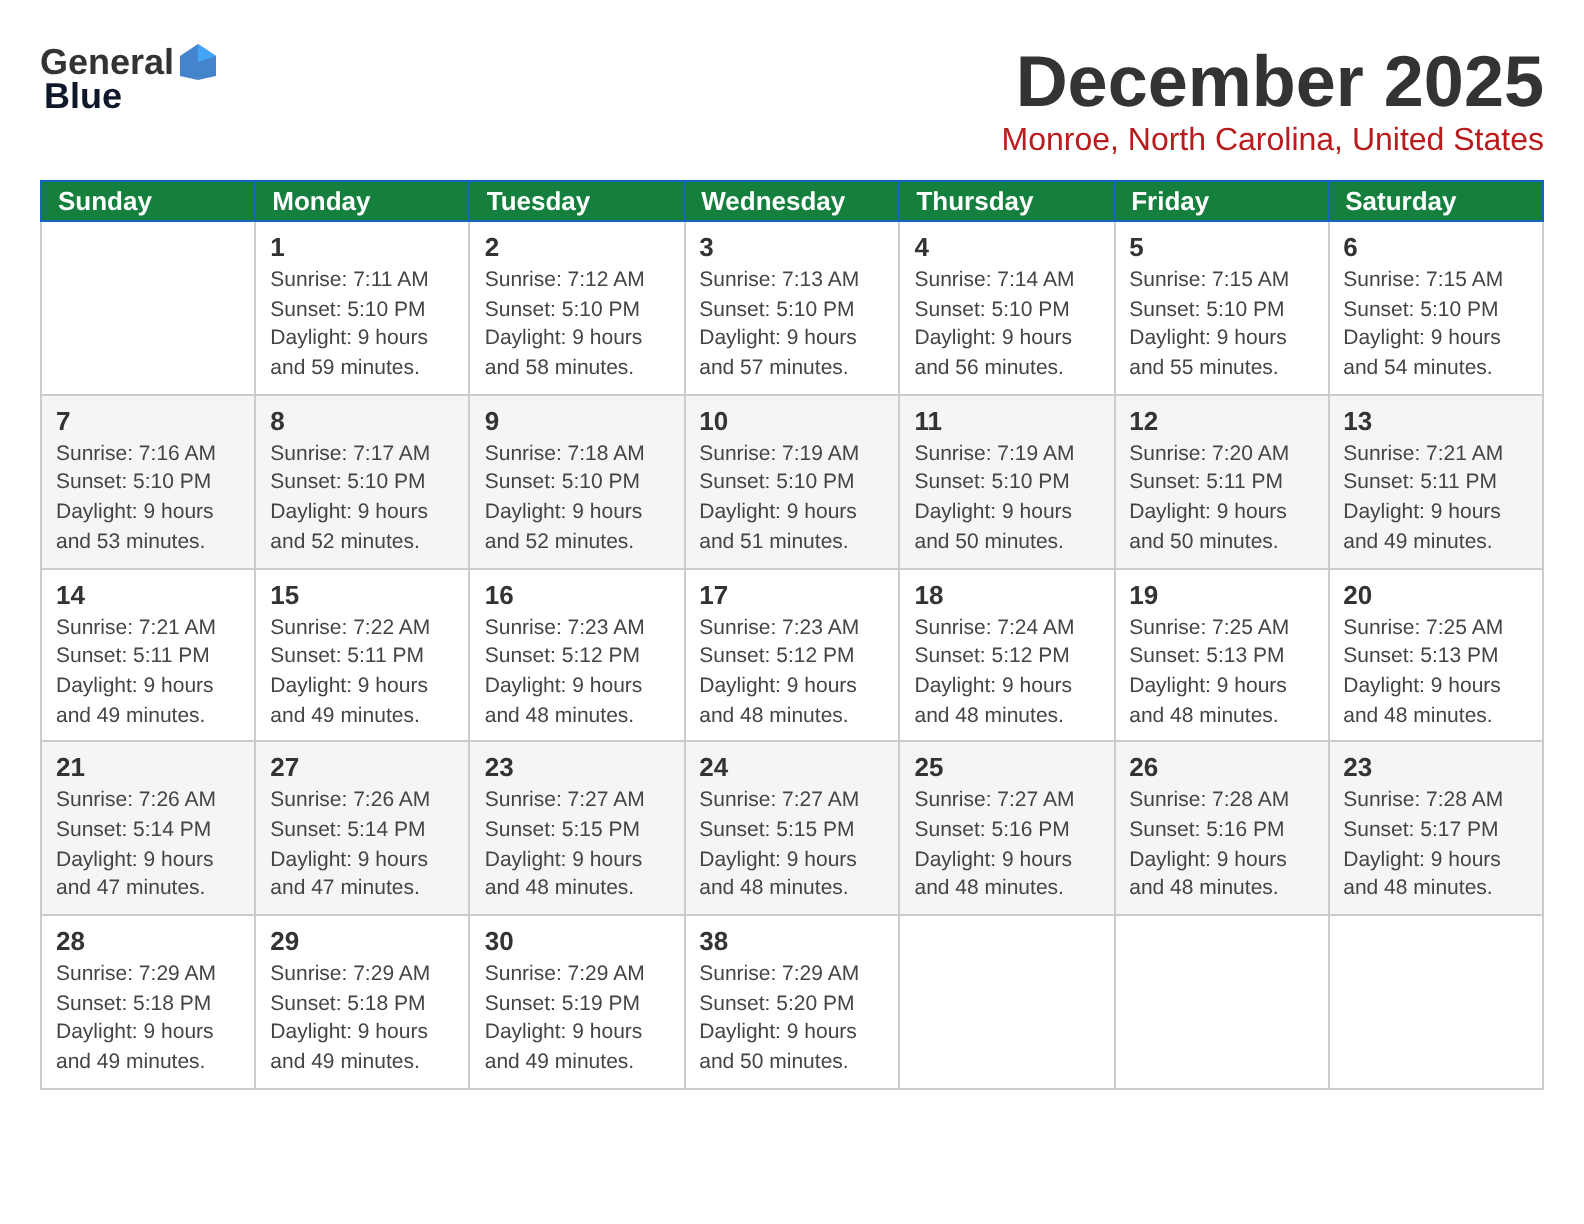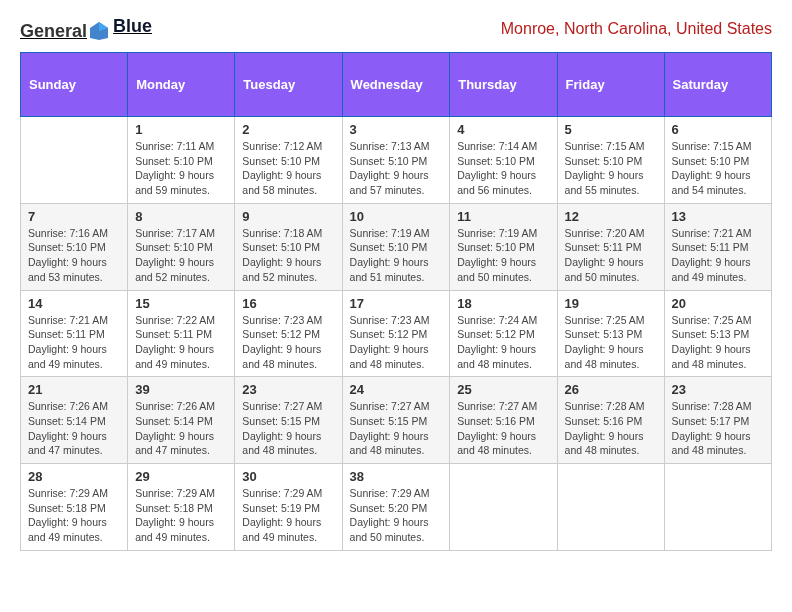--- a/index.html
+++ b/index.html
@@ -27,24 +27,24 @@
     .location-title {
       font-size: 16px;
       color: #b91c1c;
     }
     .calendar-table {
       width: 100%;
       border-collapse: collapse;
       border: 1px solid #ccc;
     }
     .calendar-table th {
-      background-color: #8b5cf6;
+      background-color: #15803d;
       color: white;
       text-align: left;
-      padding: 24px 8px;
+      padding: 2px 8px;
       font-size: 13px;
       border: 1px solid #1565c0;
     }
     .calendar-table td {
       vertical-align: top;
       padding: 5px 7px;
       border: 1px solid #ccc;
       width: 108px;
       min-height: 80px;
       font-size: 11px;
@@ -62,23 +62,22 @@
     .day-info {
       font-size: 10.5px;
       line-height: 1.4;
       color: #444;
     }
     .empty-cell {
       background: #fff !important;
     }
     .logo-wrapper {
       display: flex;
-      flex-direction: row;
+      flex-direction: column;
       align-items: flex-start;
-      text-decoration: underline;
     }
     .logo-line1 {
       display: flex;
       align-items: center;
     }
   </style>
 </head>
 <body>
 
 <div class="header-area">
@@ -86,20 +85,21 @@
     <div class="logo-line1">
       <span style="font-size:18px;font-weight:bold;color:#333;">General</span>
       <svg width="22" height="22" viewBox="0 0 22 22" style="margin: 0 1px;">
         <path d="M11 2 L20 8 L20 18 L11 20 L2 18 L2 8 Z" fill="#1565c0" opacity="0.8"></path>
         <path d="M11 2 L20 8 L11 11 Z" fill="#42a5f5"></path>
       </svg>
     </div>
     <span style="font-size:18px;font-weight:bold;color:#0f172a;margin-top:-4px;margin-left:2px;">Blue</span>
   </div>
   <div class="title-area">
+    <div class="month-title">December 2025</div>
     <div class="location-title">Monroe, North Carolina, United States</div>
   </div>
 </div>
 
 <table class="calendar-table">
   <thead>
     <tr id="header-row">
         <th>Sunday</th>
         <th>Monday</th>
         <th>Tuesday</th>
@@ -238,21 +238,21 @@
       </td>
       </tr>
       <tr>
         <td>
         <div class="day-number">21</div>
         <div class="day-info">
           Sunrise: 7:26 AM<br>Sunset: 5:14 PM<br>Daylight: 9 hours and 47 minutes.
         </div>
       </td>
         <td>
-        <div class="day-number">39</div>
+        <div class="day-number">27</div>
         <div class="day-info">
           Sunrise: 7:26 AM<br>Sunset: 5:14 PM<br>Daylight: 9 hours and 47 minutes.
         </div>
       </td>
         <td>
         <div class="day-number">23</div>
         <div class="day-info">
           Sunrise: 7:27 AM<br>Sunset: 5:15 PM<br>Daylight: 9 hours and 48 minutes.
         </div>
       </td>

